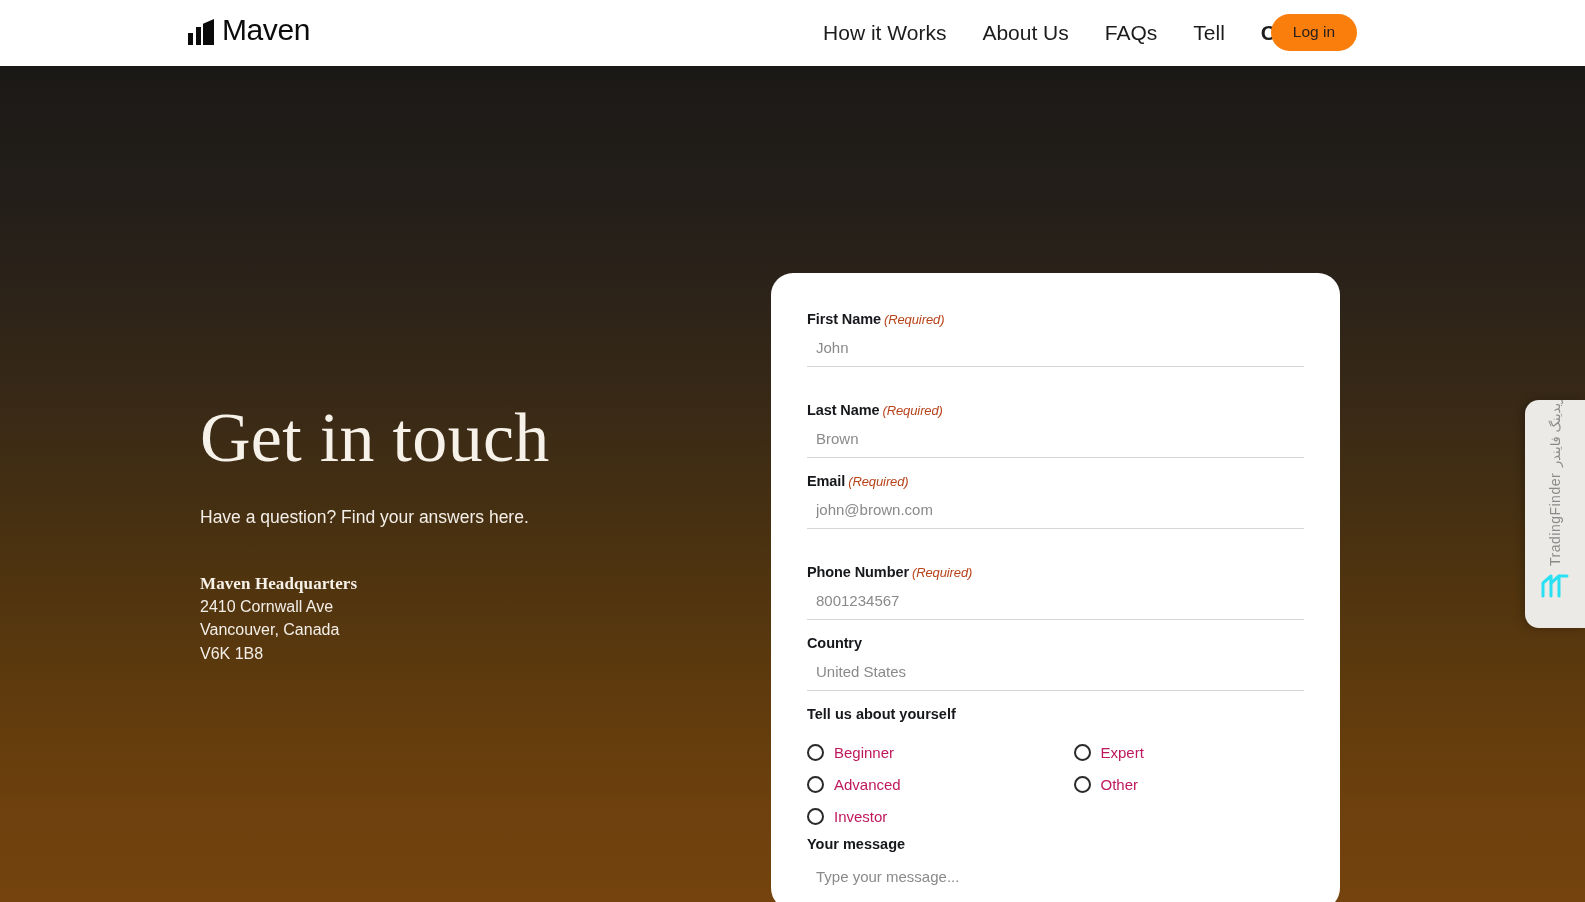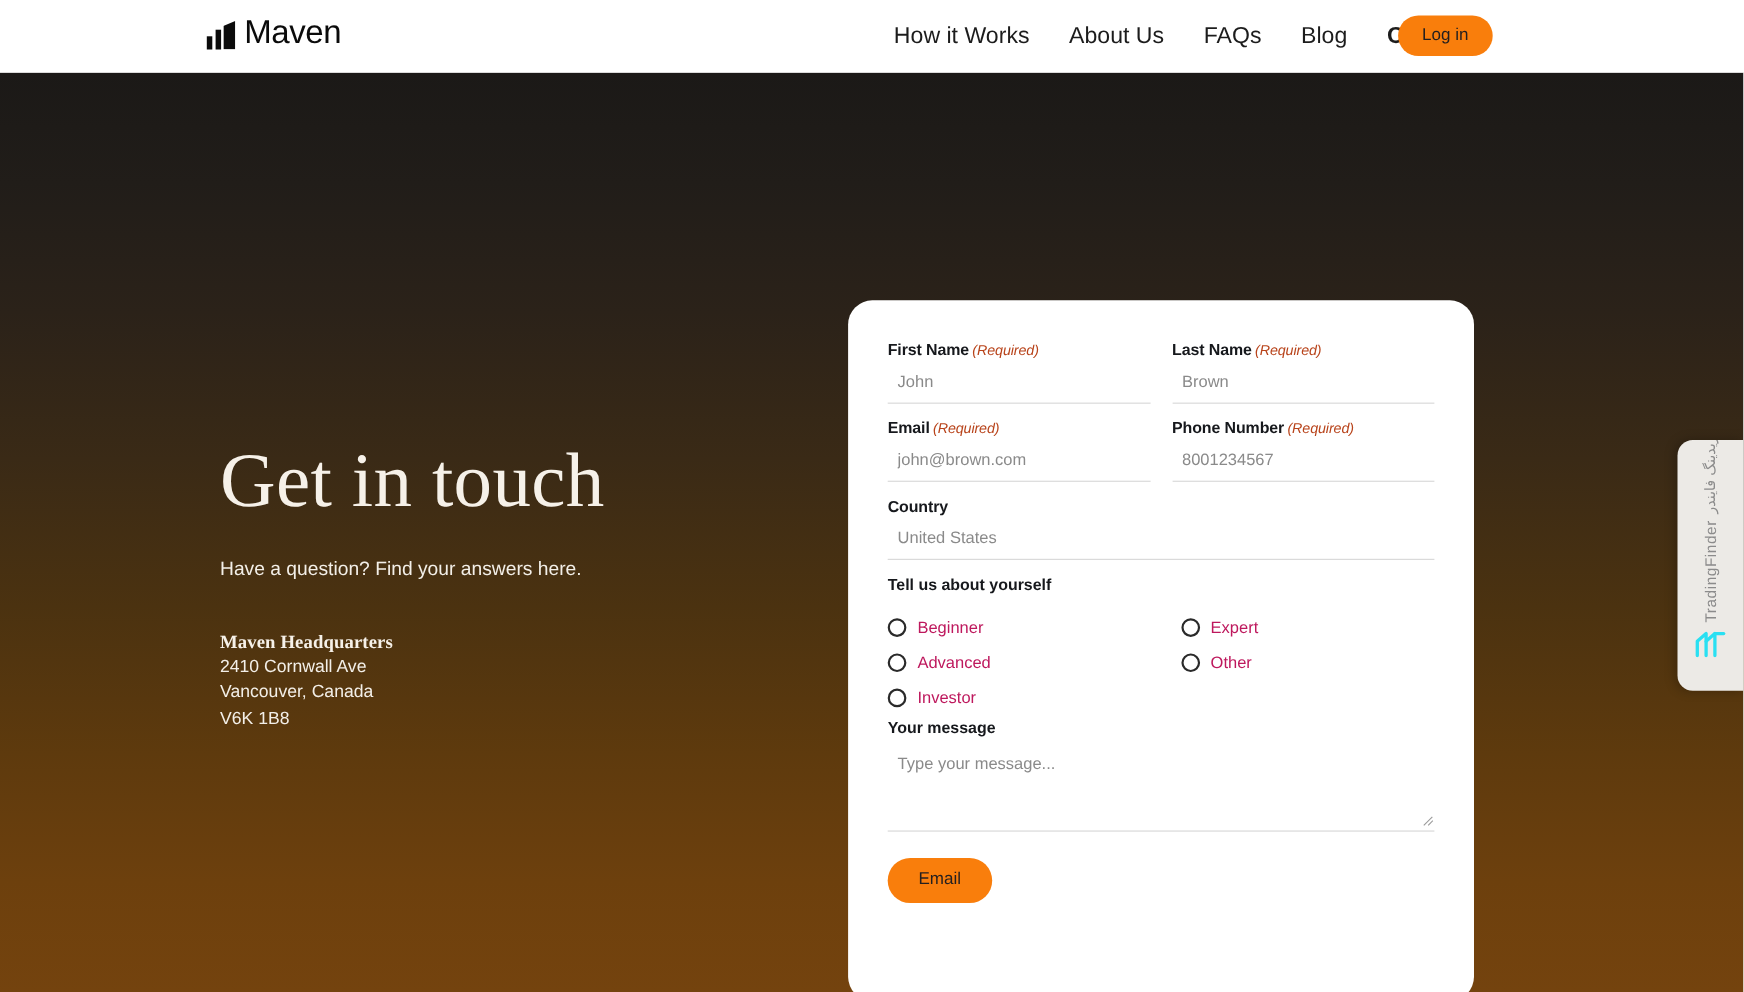--- a/index.html
+++ b/index.html
@@ -161,20 +161,21 @@
     width: 569px;
     height: 637px;
     background: #ffffff;
     border-radius: 22px;
     padding: 38px 36px 0 36px;
   }
 
   .row {
     display: flex;
     gap: 20px;
+    flex-direction: column;
   }
   .col { flex: 1 1 0; min-width: 0; }
   .col-full { width: 100%; }
 
   .field { margin-bottom: 15px; }
 
   .label {
     font-size: 14.5px;
     font-weight: 700;
     color: #16181c;
@@ -322,21 +323,21 @@
         <i class="b2"></i>
         <i class="b3"></i>
     </span>
     <span class="brand-name">Maven</span>
   </a>
 
   <nav class="nav">
     <a href="#">How it Works</a>
     <a href="#">About Us</a>
     <a href="#">FAQs</a>
-    <a href="#">Blog</a>
+    <a href="#">Tell</a>
     <a href="#" class="active">Contact</a>
   </nav>
 
   <button class="login-btn">Log in</button>
 </div>
 
 <div class="hero">
 
   <div class="hero-left">
     <h1 class="hero-title">Get in touch</h1>

